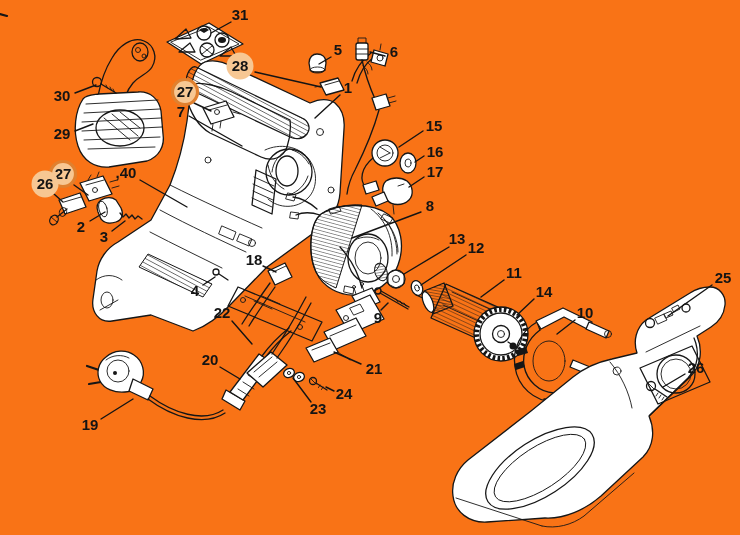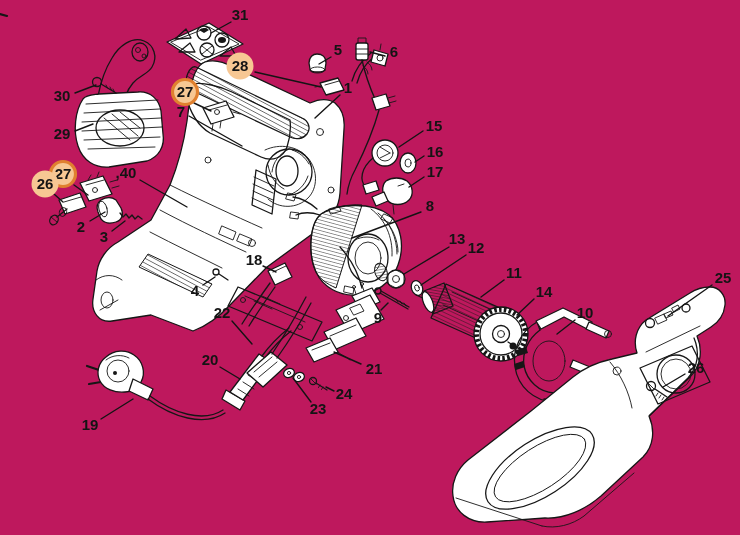--- a/index.html
+++ b/index.html
@@ -1,16 +1,16 @@
 <!DOCTYPE html>
 <html><head>
 <meta charset="utf-8">
 <style>
   html,body{margin:0;padding:0;background:#ffffff;}
-  .stage{position:relative;width:740px;height:535px;background:#be185d;overflow:hidden;
+  .stage{position:relative;width:740px;height:535px;background:#f97316;overflow:hidden;
          font-family:"Liberation Sans",sans-serif;}
   svg{display:block;}
   .ln{fill:none;stroke:#161616;stroke-width:1.3;stroke-linecap:round;stroke-linejoin:round;}
   .lnthin{fill:none;stroke:#161616;stroke-width:0.9;stroke-linecap:round;}
   .lnthick{fill:none;stroke:#161616;stroke-width:2.2;stroke-linecap:round;}
   .fillw{fill:#ffffff;stroke:#161616;stroke-width:1.3;stroke-linejoin:round;}
   .dark{fill:#161616;stroke:none;}
   .plbl{font-family:"Liberation Sans",sans-serif;font-weight:bold;font-size:15px;fill:#141414;}
   .leader{stroke:#141414;stroke-width:1.4;stroke-linecap:round;}
 </style>

